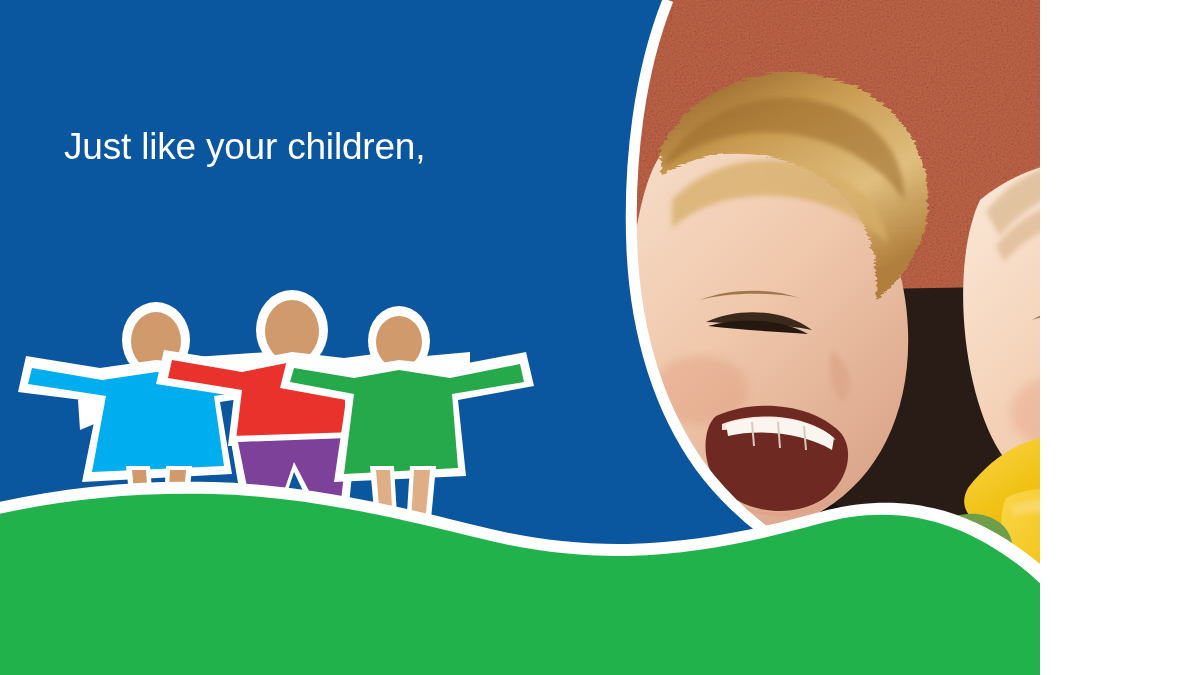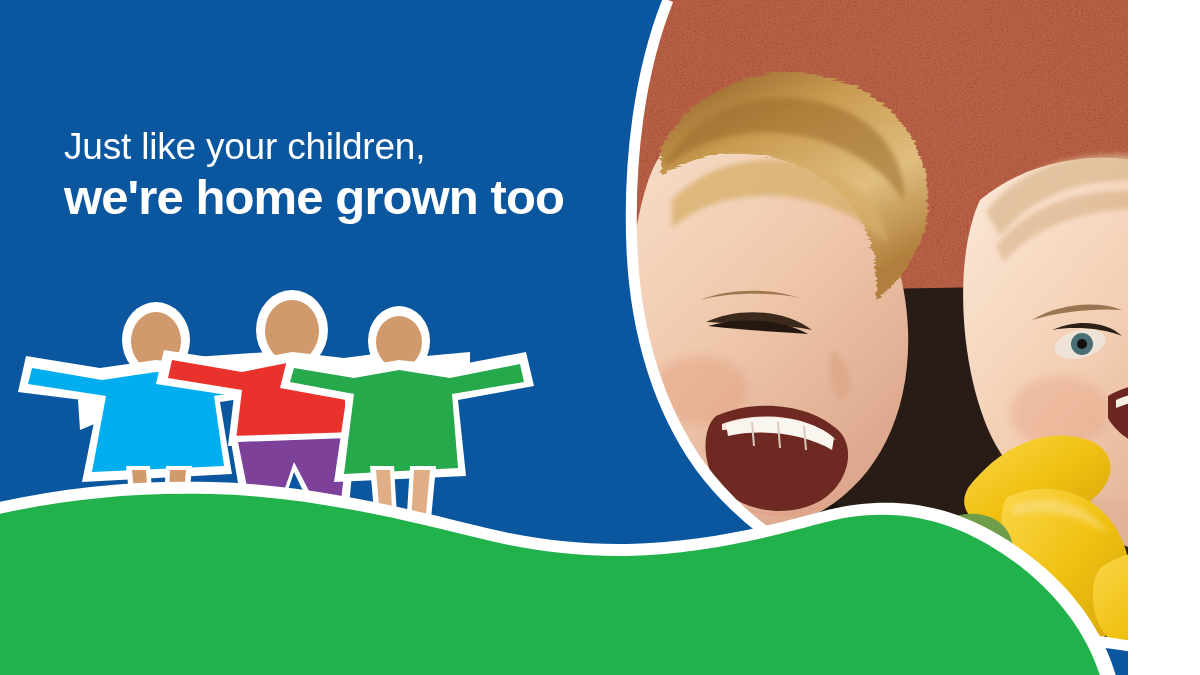--- a/index.html
+++ b/index.html
@@ -6,21 +6,21 @@
   html, body {
     margin: 0;
     padding: 0;
     background: #ffffff;
   }
   body {
     font-family: "Liberation Sans", sans-serif;
   }
   #banner {
     position: relative;
-    width: 1128px;
+    width: 1040px;
     height: 675px;
     overflow: hidden;
     background: #0A569F;
   }
   #banner-svg {
     position: absolute;
     top: 0;
     left: 0;
     width: 1200px;
     height: 675px;
@@ -374,16 +374,15 @@
                  C 896 502, 960 520, 1020 566
                  C 1066 602, 1094 646, 1104 690
                  L -10 690 Z" fill="#22B24C"></path>
       </g>
 
     </g>
   </svg>
 
   <div class="headline-wrap">
     <span class="headline-line1">Just like your children,</span>
-    <span class="headline-line2">we're home grown too</span>
   </div>
 
 </div>
 
 </body></html>

